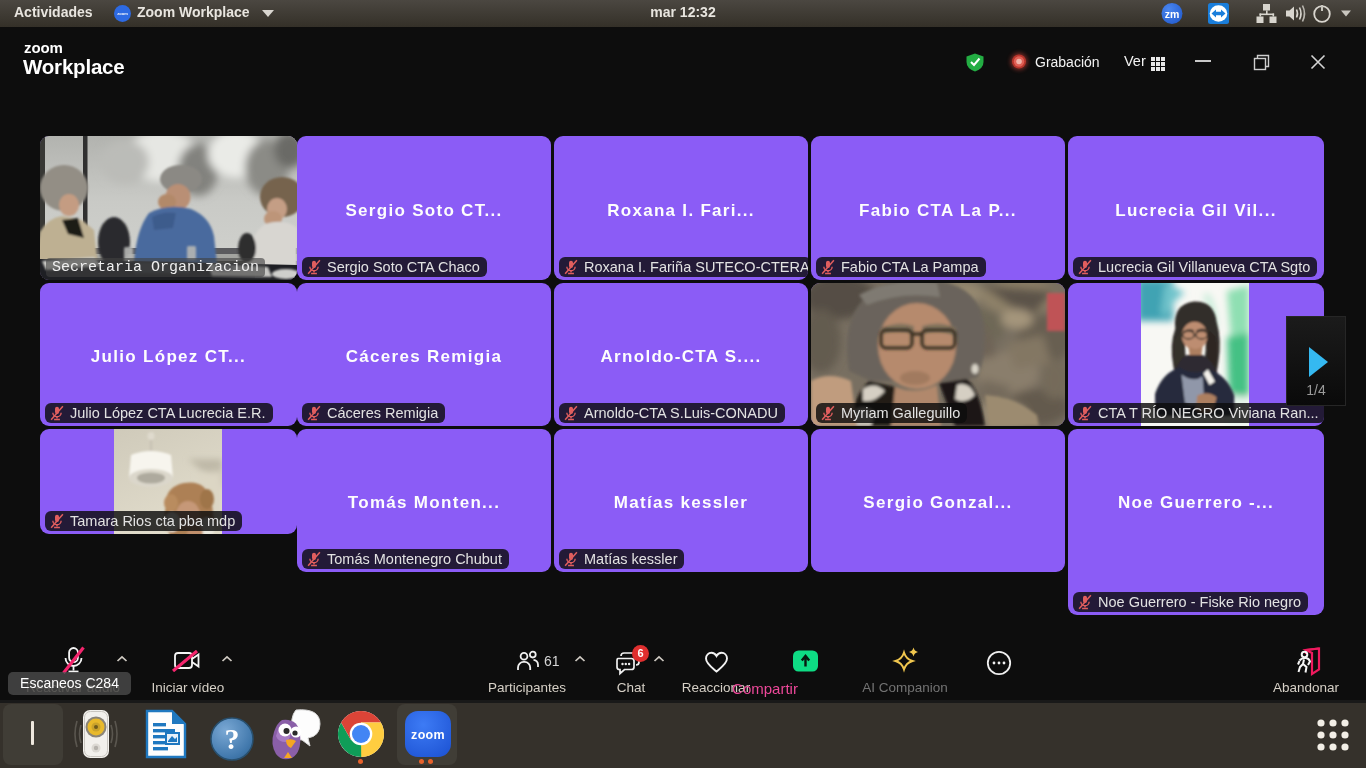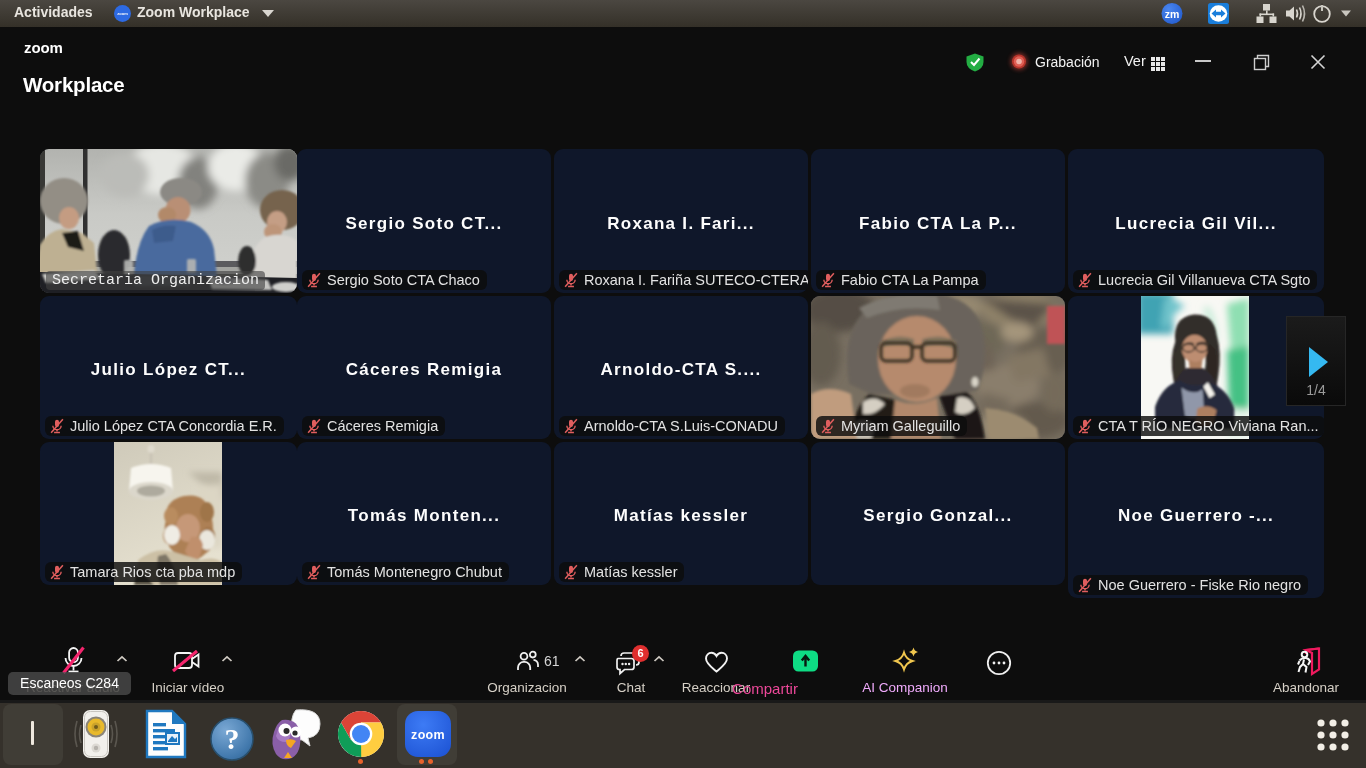--- a/index.html
+++ b/index.html
@@ -14,29 +14,29 @@
   #topbar .zwp { position:absolute; left:137px; top:4px; }
   #topbar .zdot { position:absolute; left:114px; top:5px; width:17px; height:17px; border-radius:50%;
     background:#2d6ae3; color:#fff; font-size:4px; font-weight:bold; text-align:center; line-height:17px; }
   #topbar .caret { position:absolute; left:262px; top:10px; width:0; height:0;
     border-left:6px solid transparent; border-right:6px solid transparent; border-top:7px solid #d9d6d0; }
   #topbar .clock { position:absolute; left:0; width:1366px; text-align:center; top:4px; }
 
   
   #app { position:absolute; left:0; top:27px; width:1366px; height:676px; background:#0d0d0d; }
   .logo1 { position:absolute; left:24px; top:12px; color:#fff; font-size:15px; font-weight:bold; letter-spacing:-0.1px;}
-  .logo2 { position:absolute; left:23px; top:28px; color:#fff; font-size:20.5px; font-weight:bold; letter-spacing:-0.2px;margin-top:18px;}
+  .logo2 { position:absolute; left:23px; top:28px; color:#fff; font-size:20.5px; font-weight:bold; letter-spacing:-0.2px;}
 
   .grab { position:absolute; left:1035px; top:27px; color:#f2f2f2; font-size:14px; }
   .ver  { position:absolute; left:1124px; top:26px; color:#f2f2f2; font-size:14.5px; }
   .wmin { position:absolute; left:1195px; top:33px; width:16px; height:2px; background:#c9c9c9; }
   .wx   { position:absolute; left:1310px; top:27px; }
 
   
-  .tile { position:absolute; background:#0f172a; border-radius:9px; overflow:hidden;margin-top:13px; }
+  .tile { position:absolute; background:#8b5cf6; border-radius:9px; overflow:hidden; }
   .tname { position:absolute; left:0; width:100%; text-align:center; color:#fdfdfd;
     font-size:17px; font-weight:bold; letter-spacing:1.3px; }
   .lbl { position:absolute; left:5px; bottom:3px; height:20px; background:rgba(12,12,12,0.82);
     border-radius:6px; color:#e2e2e2; font-size:14.5px; line-height:20px; white-space:nowrap;
     padding:0 7px 0 4px; display:flex; align-items:center; gap:5px; max-width:252px; overflow:hidden;}
   .lbl svg { flex:0 0 auto; }
   .lblplain { position:absolute; left:6px; bottom:3px; height:19px; background:rgba(64,64,64,0.62);
     border-radius:4px; color:#efefef; font-size:15px; line-height:19px; white-space:nowrap; padding:0 6px;font-family:Liberation Mono, monospace;}
 
   .vid { position:absolute; }
@@ -217,21 +217,21 @@
   <div class="tile" style="left:40px;top:283px;width:257px;height:143px;">
       <div class="tname" style="top:64px;">Julio López CT...</div>
       <div class="lbl">
         <svg width="16" height="16" viewBox="0 0 24 24">
           <rect x="9" y="2.5" width="6" height="11" rx="3" fill="#e05e5e"></rect>
           <path d="M5.8 11.5 a6.2 6.2 0 0 0 12.4 0" fill="none" stroke="#e05e5e" stroke-width="2.1"></path>
           <path d="M12 17.7 v2.6" stroke="#e05e5e" stroke-width="2.1"></path>
           <path d="M7.6 21.6 h8.8" stroke="#e05e5e" stroke-width="2.3"></path>
           <path d="M3.2 22.2 L20.8 1.8" stroke="#e05e5e" stroke-width="2.3"></path>
         </svg>
-        <span>Julio López CTA Concordia E.R.</span>
+        <span>Julio López CTA Lucrecia E.R.</span>
       </div>
     </div>
   <div class="tile" style="left:297px;top:283px;width:254px;height:143px;">
       <div class="tname" style="top:64px;">Cáceres Remigia</div>
       <div class="lbl">
         <svg width="16" height="16" viewBox="0 0 24 24">
           <rect x="9" y="2.5" width="6" height="11" rx="3" fill="#e05e5e"></rect>
           <path d="M5.8 11.5 a6.2 6.2 0 0 0 12.4 0" fill="none" stroke="#e05e5e" stroke-width="2.1"></path>
           <path d="M12 17.7 v2.6" stroke="#e05e5e" stroke-width="2.1"></path>
           <path d="M7.6 21.6 h8.8" stroke="#e05e5e" stroke-width="2.3"></path>
@@ -355,21 +355,21 @@
         <svg width="16" height="16" viewBox="0 0 24 24">
           <rect x="9" y="2.5" width="6" height="11" rx="3" fill="#e05e5e"></rect>
           <path d="M5.8 11.5 a6.2 6.2 0 0 0 12.4 0" fill="none" stroke="#e05e5e" stroke-width="2.1"></path>
           <path d="M12 17.7 v2.6" stroke="#e05e5e" stroke-width="2.1"></path>
           <path d="M7.6 21.6 h8.8" stroke="#e05e5e" stroke-width="2.3"></path>
           <path d="M3.2 22.2 L20.8 1.8" stroke="#e05e5e" stroke-width="2.3"></path>
         </svg>
         <span>CTA T RÍO NEGRO Viviana Ran...</span>
       </div>
     </div>
-  <div class="tile" style="left:40px;top:429px;width:257px;height:143px;">
+  <div class="tile" style="left:40px;top:429px;width:257px;height:105px;">
       <svg class="vid" style="left:74px;top:0" width="108" height="143" viewBox="0 0 108 143">
 <defs>
  <filter id="b4a" x="-30%" y="-30%" width="160%" height="160%">
             <feGaussianBlur stdDeviation="3"></feGaussianBlur>
           </filter>
  <filter id="b4b" x="-30%" y="-30%" width="160%" height="160%">
             <feGaussianBlur stdDeviation="1.2"></feGaussianBlur>
           </filter>
  <linearGradient id="g4" x1="0" y1="0" x2="0.35" y2="1">
   <stop offset="0" stop-color="#cfcaba"></stop>
@@ -435,21 +435,21 @@
           <path d="M12 17.7 v2.6" stroke="#e05e5e" stroke-width="2.1"></path>
           <path d="M7.6 21.6 h8.8" stroke="#e05e5e" stroke-width="2.3"></path>
           <path d="M3.2 22.2 L20.8 1.8" stroke="#e05e5e" stroke-width="2.3"></path>
         </svg>
         <span>Matías kessler</span>
       </div>
     </div>
   <div class="tile" style="left:811px;top:429px;width:254px;height:143px;">
       <div class="tname" style="top:64px;">Sergio Gonzal...</div>
     </div>
-  <div class="tile" style="left:1068px;top:429px;width:256px;height:156px;">
+  <div class="tile" style="left:1068px;top:429px;width:256px;height:186px;">
       <div class="tname" style="top:64px;">Noe Guerrero -...</div>
       <div class="lbl">
         <svg width="16" height="16" viewBox="0 0 24 24">
           <rect x="9" y="2.5" width="6" height="11" rx="3" fill="#e05e5e"></rect>
           <path d="M5.8 11.5 a6.2 6.2 0 0 0 12.4 0" fill="none" stroke="#e05e5e" stroke-width="2.1"></path>
           <path d="M12 17.7 v2.6" stroke="#e05e5e" stroke-width="2.1"></path>
           <path d="M7.6 21.6 h8.8" stroke="#e05e5e" stroke-width="2.3"></path>
           <path d="M3.2 22.2 L20.8 1.8" stroke="#e05e5e" stroke-width="2.3"></path>
         </svg>
         <span>Noe Guerrero - Fiske Rio negro</span>
@@ -491,21 +491,21 @@
 <circle cx="8" cy="6.2" r="3.4"></circle>
 <path d="M2 20 v-2.5 a5.6 5.6 0 0 1 5.6 -5.6 h1 a5.6 5.6 0 0 1 5.6 5.6 V20"></path>
 <circle cx="16.8" cy="4.6" r="2.9"></circle>
 <path d="M17.5 9.8 a5 5 0 0 1 4.5 5 V17"></path>
 </g>
 </svg>
   <div style="position:absolute;left:544px;top:653px;color:#d5d5d5;font-size:14px;">61</div>
   <svg class="chev" style="left:574px;top:655px" width="12" height="8" viewBox="0 0 12 8">
       <path d="M1.5 6 L6 1.8 L10.5 6" stroke="#cfcac2" stroke-width="1.7" fill="none"></path>
     </svg>
-  <div style="position:absolute;left:437px;top:680px;width:180px;text-align:center;color:#d6d0c6;font-size:13.5px;">Organizacion</div>
+  <div style="position:absolute;left:437px;top:680px;width:180px;text-align:center;color:#d6d0c6;font-size:13.5px;">Participantes</div>
   <svg class="tb" style="position:absolute;left:615px;top:650px" width="27" height="26" viewBox="0 0 27 26">
 <g fill="none" stroke="#f0f0f0" stroke-width="1.7">
 <path d="M6 6 Q6 3 9 3 L21 3 Q24 3 24 6 L24 12 Q24 15 21 15"></path>
 <path d="M3 8.5 Q2 8.5 2 11 L2 17 Q2 19.5 4.5 19.5 L5 19.5 L5 23.5 L9.5 19.5 L16.5 19.5 Q19 19.5 19 17 L19 11 Q19 8.5 16.5 8.5 Z"></path>
 </g>
 <circle cx="7.5" cy="14" r="1.2" fill="#f0f0f0"></circle>
 <circle cx="10.8" cy="14" r="1.2" fill="#f0f0f0"></circle>
 <circle cx="14.1" cy="14" r="1.2" fill="#f0f0f0"></circle>
 </svg>
   <div style="position:absolute;left:632px;top:645px;width:17px;height:17px;border-radius:50%;background:#df2f2f;color:#fff;font-size:11px;font-weight:bold;text-align:center;line-height:17px;z-index:4">6</div>
@@ -519,21 +519,21 @@
   <div style="position:absolute;left:626px;top:680px;width:180px;text-align:center;color:#d6d0c6;font-size:13.5px;">Reaccionar</div>
   <svg class="tb" style="position:absolute;left:792px;top:650px" width="27" height="22" viewBox="0 0 27 22">
 <rect x="1" y="0.5" width="25" height="21" rx="5.5" fill="#0edc84"></rect>
 <path d="M13.5 16.5 L13.5 7.5 M9.8 10.5 L13.5 6 L17.2 10.5" stroke="#08180f" stroke-width="2.4" fill="none"></path>
 </svg>
   <div style="position:absolute;left:675px;top:680px;width:180px;text-align:center;color:#ec4899;font-size:15px;">Compartir</div>
   <svg class="tb" style="position:absolute;left:892px;top:646px" width="29" height="29" viewBox="0 0 29 29">
 <path d="M12 6.5 C13.5 11.5 15.5 13.5 20.5 15 C15.5 16.5 13.5 18.5 12 23.5 C10.5 18.5 8.5 16.5 3.5 15 C8.5 13.5 10.5 11.5 12 6.5 Z" fill="none" stroke="#f0c64e" stroke-width="1.9"></path>
 <path d="M21.5 1.5 C22.3 4.2 23.3 5.2 26 6 C23.3 6.8 22.3 7.8 21.5 10.5 C20.7 7.8 19.7 6.8 17 6 C19.7 5.2 20.7 4.2 21.5 1.5 Z" fill="#f0c64e"></path>
 </svg>
-  <div style="position:absolute;left:815px;top:680px;width:180px;text-align:center;color:#f0abfc;font-size:13.5px;">AI Companion</div>
+  <div style="position:absolute;left:815px;top:680px;width:180px;text-align:center;color:#737373;font-size:13.5px;">AI Companion</div>
   <svg class="tb" style="position:absolute;left:986px;top:650px" width="26" height="26" viewBox="0 0 26 26">
 <circle cx="13" cy="13" r="11.2" fill="none" stroke="#f0f0f0" stroke-width="1.8"></circle>
 <circle cx="8" cy="13" r="1.4" fill="#f0f0f0"></circle>
 <circle cx="13" cy="13" r="1.4" fill="#f0f0f0"></circle>
 <circle cx="18" cy="13" r="1.4" fill="#f0f0f0"></circle>
 </svg>
   <div style="position:absolute;left:909px;top:708px;width:180px;text-align:center;color:#d6d0c6;font-size:13.5px;">Más</div>
   <svg class="tb" style="position:absolute;left:1294px;top:647px" width="29" height="29" viewBox="0 0 29 29">
 <path d="M12 3 L25 1.5 L25 22.5 L18 27 L18 6 Z" fill="none" stroke="#ef1a5e" stroke-width="2.2"></path>
 <path d="M25 1.5 L12 3 L12 7" stroke="#ef1a5e" stroke-width="2.2" fill="none"></path>
@@ -639,20 +639,21 @@
 </svg>
   <div class="dot" style="left:358px;"></div>
 <div class="dot" style="left:419px;"></div>
 <div class="dot" style="left:428px;"></div>
 
   <div id="topbar">
     <span class="act">Actividades</span>
     <span class="zdot">zoom</span>
     <span class="zwp">Zoom Workplace</span>
     <span class="caret"></span>
+    <div class="clock">mar 12:32</div>
     <svg style="position:absolute;left:1155px;top:0" width="211" height="27" viewBox="0 0 211 27">
 <defs>
           <radialGradient id="zmg" cx="0.35" cy="0.3" r="0.95">
 <stop offset="0" stop-color="#4a86ef"></stop>
             <stop offset="1" stop-color="#1d55c9"></stop>
           </radialGradient>
         </defs>
 <circle cx="17" cy="13.5" r="10.5" fill="url(#zmg)"></circle>
 <text x="17" y="18" font-size="10.5" font-weight="bold" fill="#fff" text-anchor="middle">zm</text>
 <rect x="53" y="3" width="21" height="21" rx="2.5" fill="#1a7edb"></rect>

